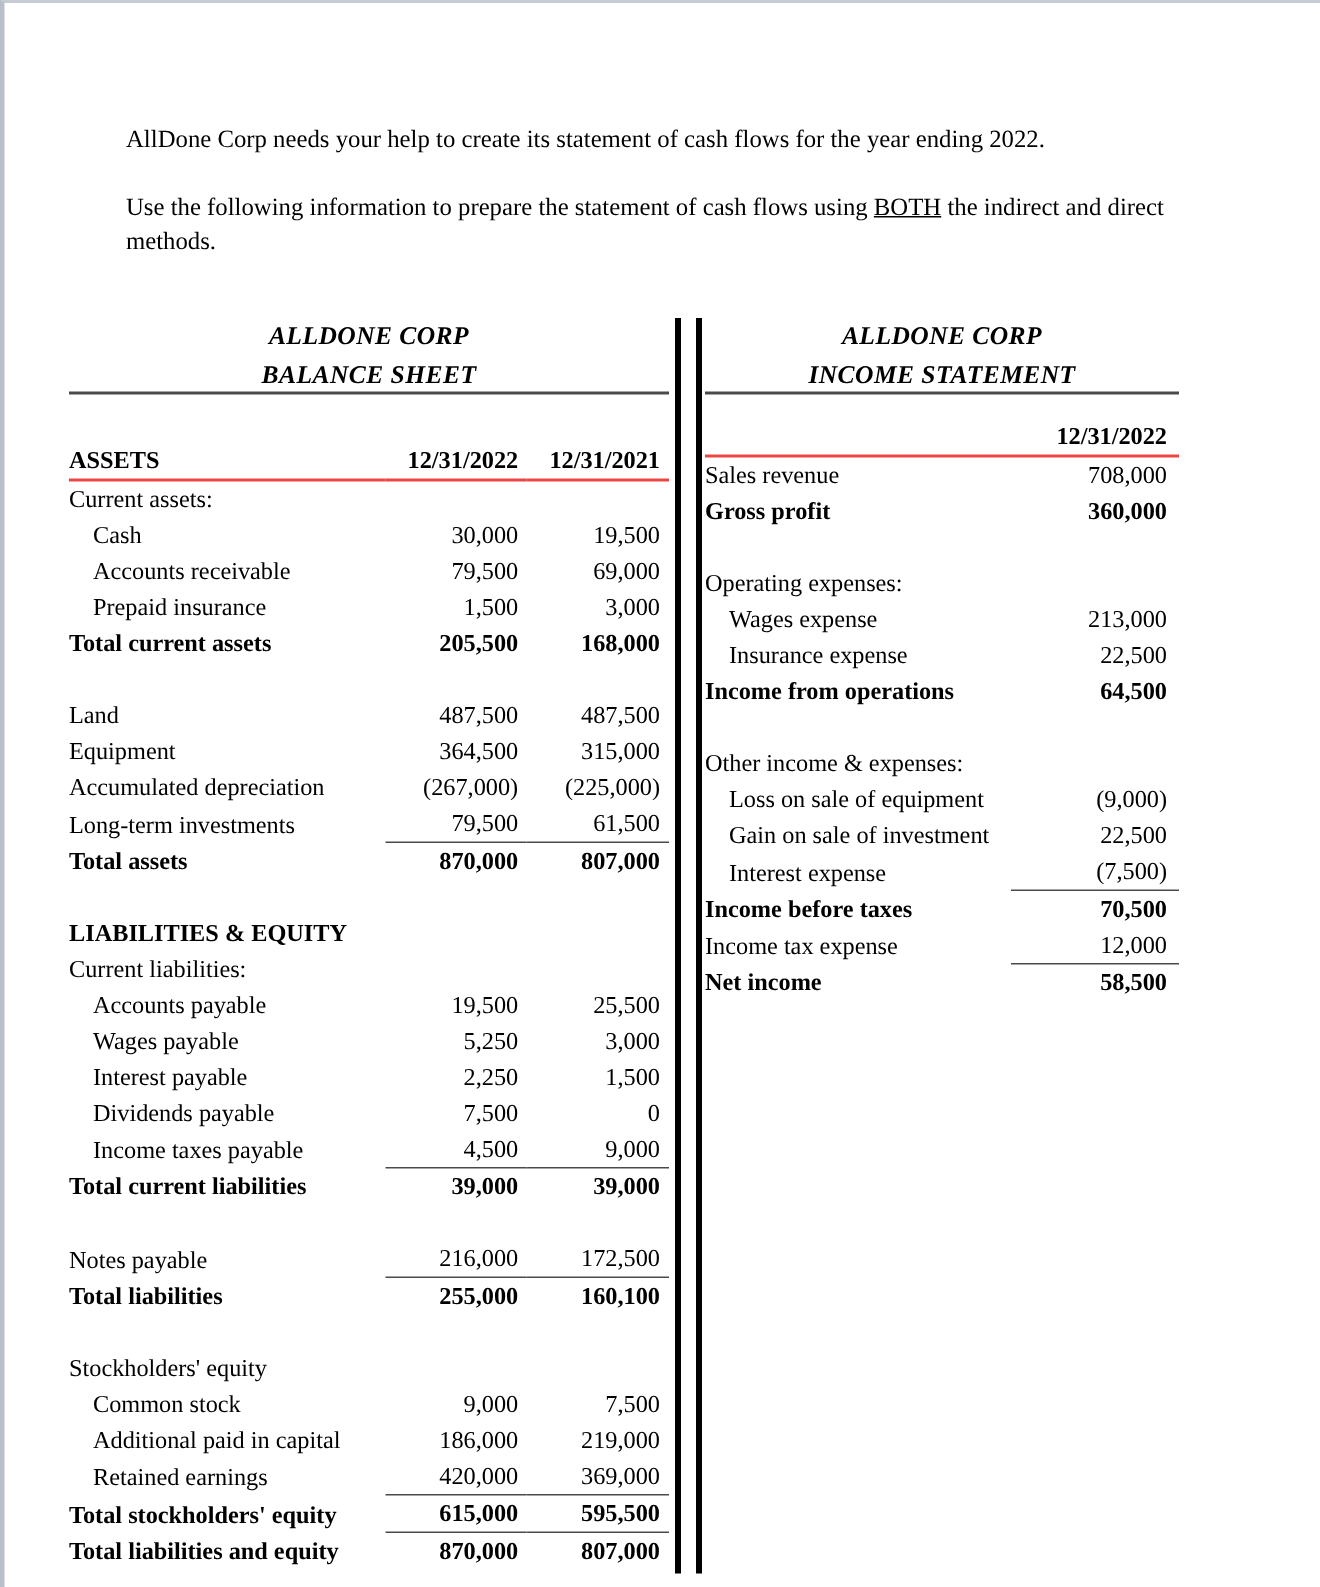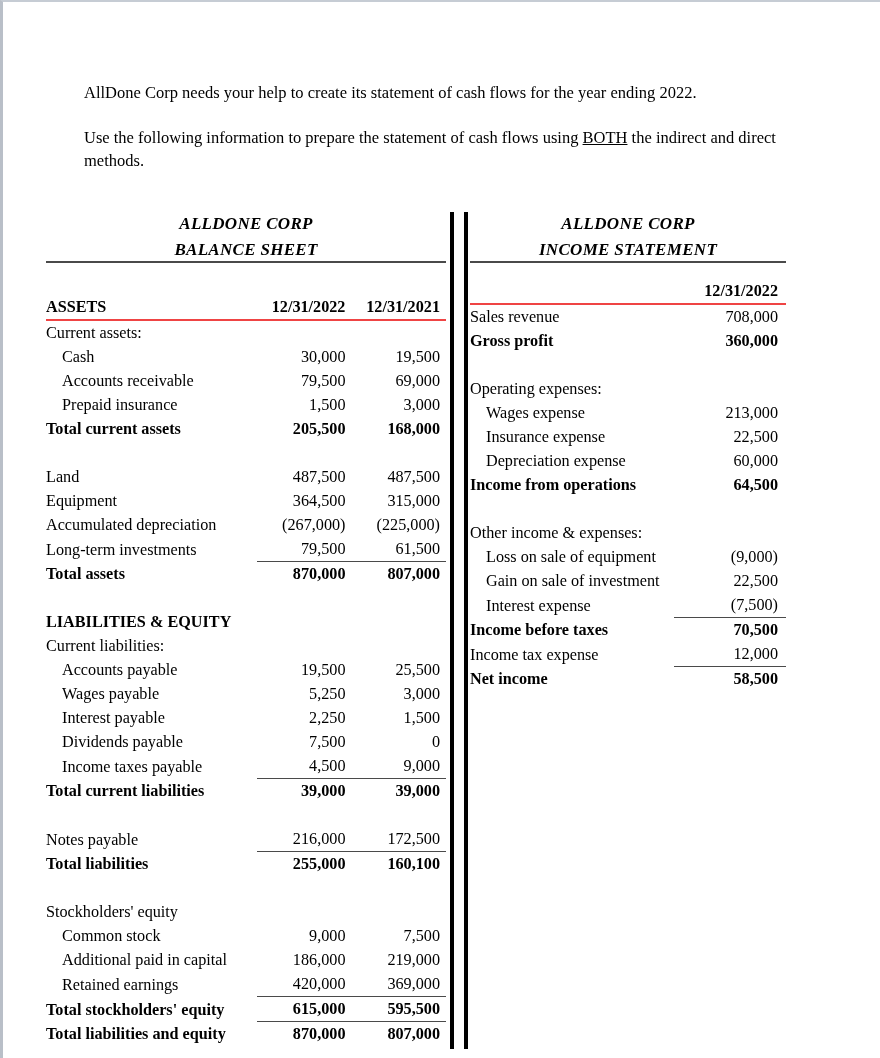--- a/index.html
+++ b/index.html
@@ -330,24 +330,20 @@
           <td class="c-num"></td>
         </tr>
         <tr>
           <td class="c-label ind1">Wages expense</td>
           <td class="c-num">213,000</td>
         </tr>
         <tr>
           <td class="c-label ind1">Insurance expense</td>
           <td class="c-num">22,500</td>
         </tr>
-        <tr>
-          <td class="c-label ind1">Depreciation expense</td>
-          <td class="c-num">60,000</td>
-        </tr>
         <tr class="b">
           <td class="c-label">Income from operations</td>
           <td class="c-num">64,500</td>
         </tr>
 
         <tr class="spacer">
               <td colspan="2"></td>
             </tr>
 
         <tr>

